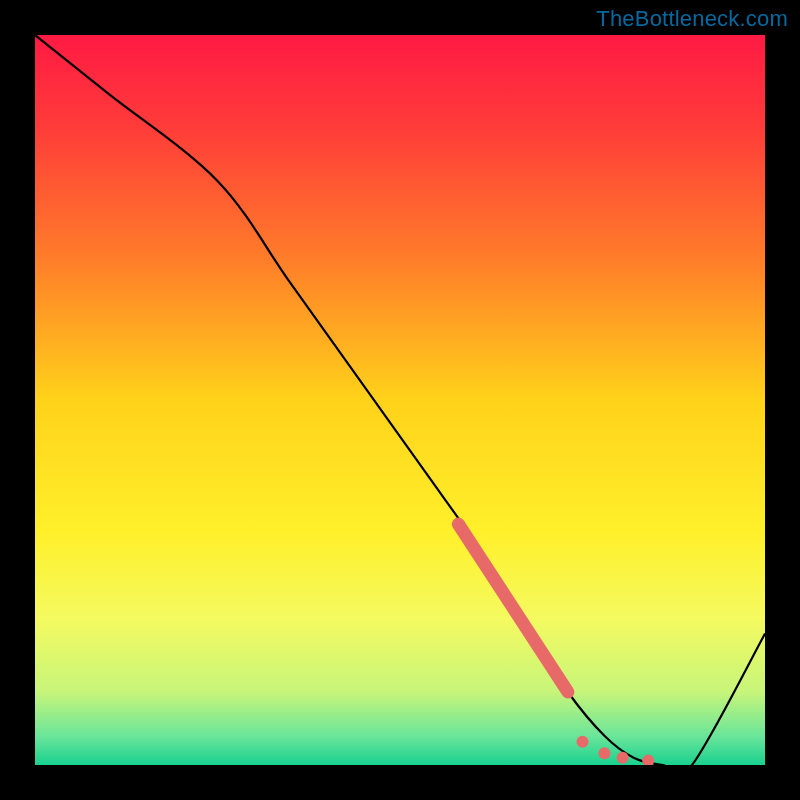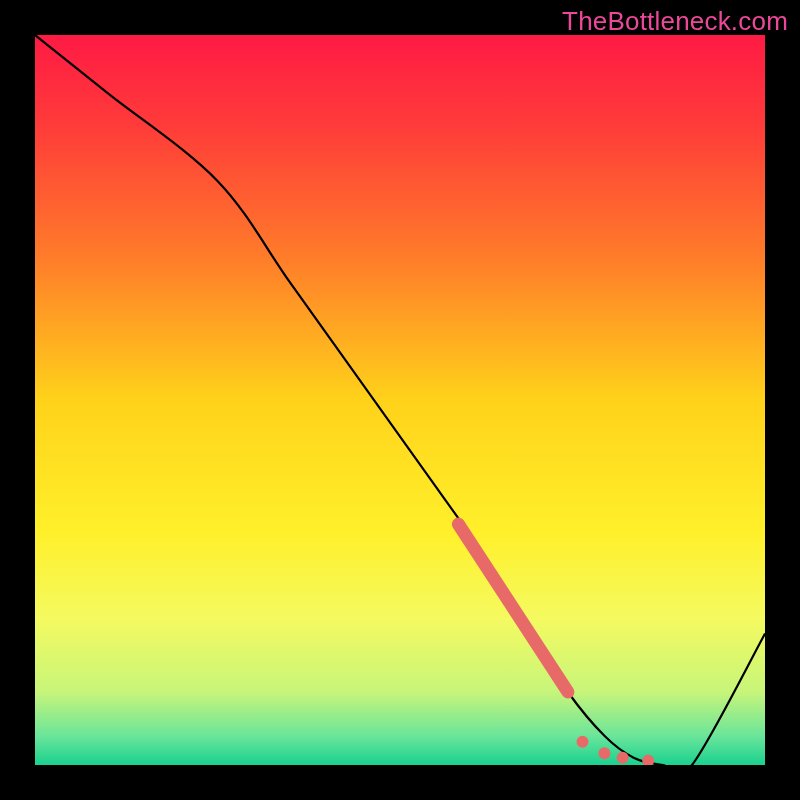--- a/index.html
+++ b/index.html
@@ -23,22 +23,22 @@
     position: absolute;
     top: 35px;
     left: 35px;
     width: 730px;
     height: 730px;
   }
   .watermark {
     position: absolute;
     top: 6px;
     right: 12px;
-    color: #ec4899;
-    font-size: 26px;
+    color: #0369a1;
+    font-size: 22px;
     font-weight: 500;
     letter-spacing: 0.2px;
   }
   svg {
     display: block;
   }
 </style>
 </head>
 <body>
 

